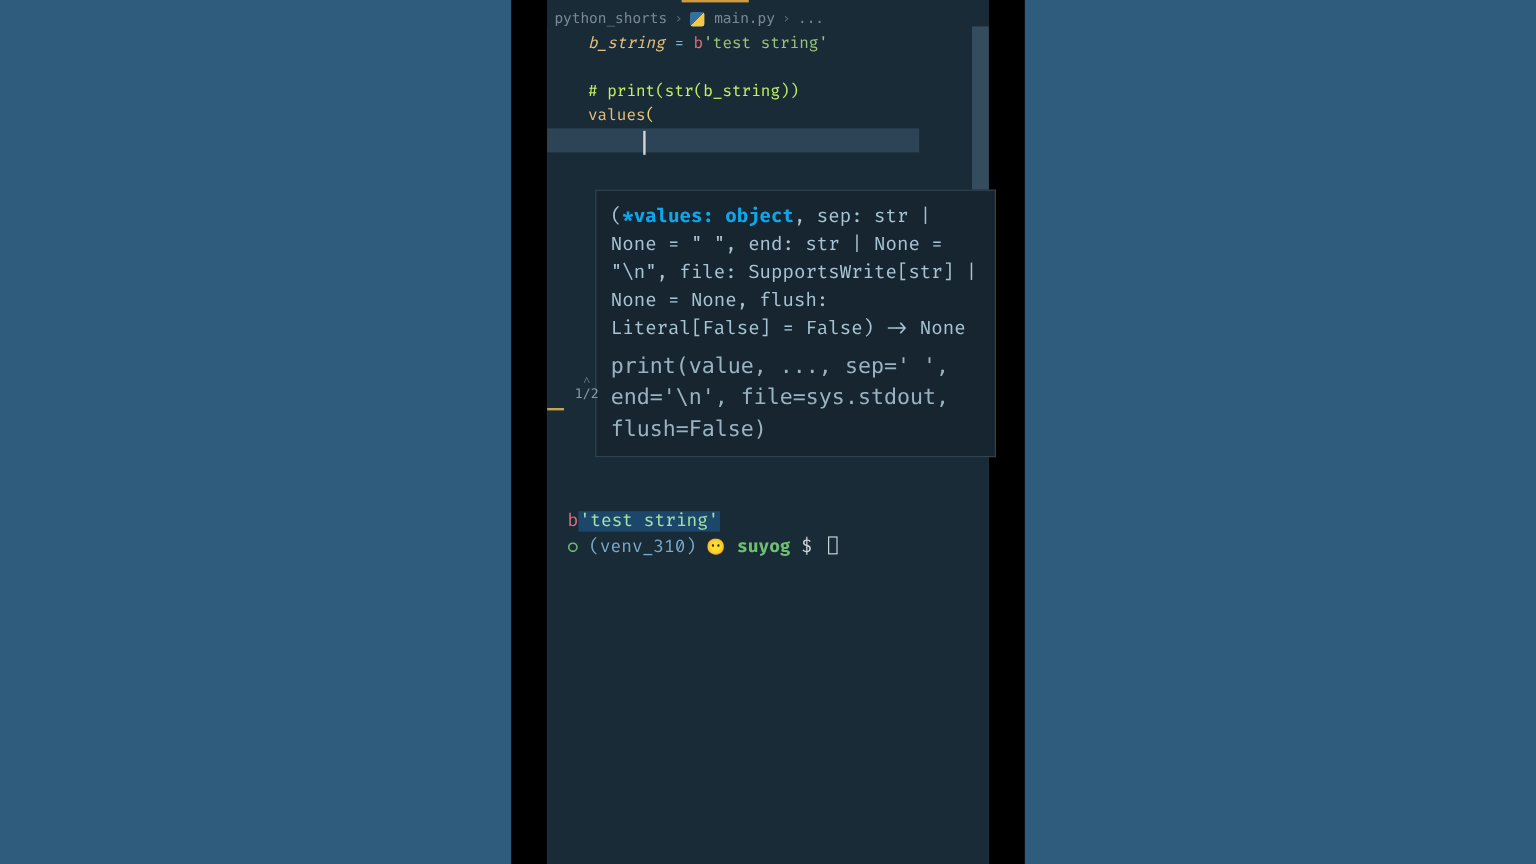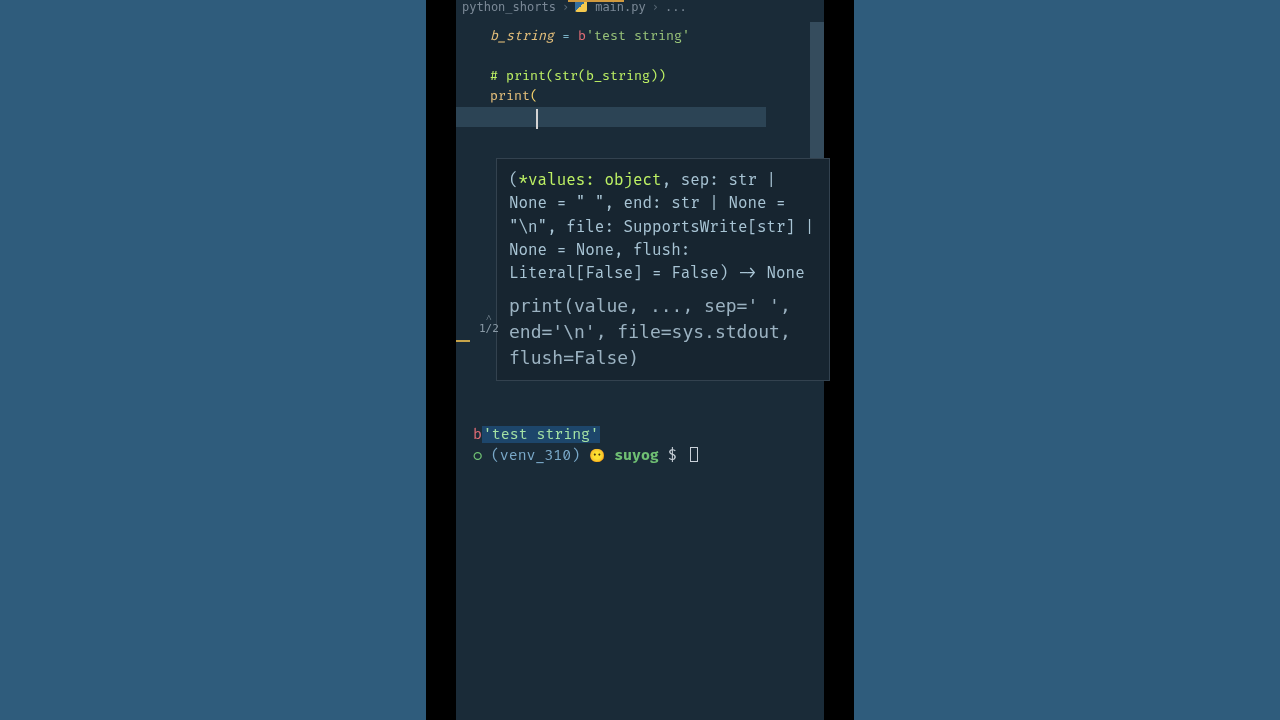--- a/index.html
+++ b/index.html
@@ -16,21 +16,21 @@
     height: 720px;
     background: #1a2b38;
     color: #c9d1d9;
     position: relative;
     font-size: 15px;
   }
   
   .crumbs {
     height: 22px;
     display: flex;
-    align-items: flex-start;
+    align-items: flex-end;
     gap: 6px;
     padding: 0 6px;
     font-size: 12px;
     color: #7a8896;
     background: #1a2b38;
   }
   .crumbs .sep { color: #586876; }
   .crumbs .py-icon {
     width: 12px; height: 12px;
     display: inline-block;
@@ -83,21 +83,21 @@
     right: -6px;
     top: 158px;
     background: #172530;
     border: 1px solid #33424f;
     padding: 10px 12px 8px 12px;
     font-size: 15.5px;
     line-height: 1.5;
     color: #a8c4d4;
   }
   .tooltip .sig { font-family: 'Fira Code','Menlo',monospace; }
-  .tooltip .hl { color: #bef264; font-weight: normal; }
+  .tooltip .hl { color: #0ea5e9; font-weight: bold; }
   .tooltip .counter {
     position: absolute;
     left: -18px;
     bottom: 36px;
     font-size: 11px;
     color: #8a9aa6;
     display: flex;
     flex-direction: column;
     align-items: center;
     gap: -4px;
@@ -165,21 +165,21 @@
     <span class="sep">›</span>
     <span>...</span>
   </div>
 
   <div class="righthl"></div>
 
   <div class="editor">
     <div class="line"><span class="tok-var">b_string</span><span class="tok-op"> = </span><span class="tok-pref">b</span><span class="tok-str">'test string'</span></div>
     <div class="line">&nbsp;</div>
     <div class="line"><span class="tok-cmt"># print(str(b_string))</span></div>
-    <div class="line"><span class="tok-fn">print</span><span class="tok-punc">(</span></div>
+    <div class="line"><span class="tok-fn">values</span><span class="tok-punc">(</span></div>
     <div class="line highlight-line">&nbsp;<span class="caret"></span></div>
   </div>
 
   <div class="tooltip">
     <div class="counter">
       <span class="tri">˄</span>
       <span>1/2</span>
       <span class="tri" style="visibility:hidden">˅</span>
     </div>
     <div class="sig"><span>(</span><span class="hl">*values: object</span><span>, sep: str | None = " ", end: str | None = "\n", file: SupportsWrite[str] | None = None, flush: Literal[False] = False) -&gt; None</span></div>

